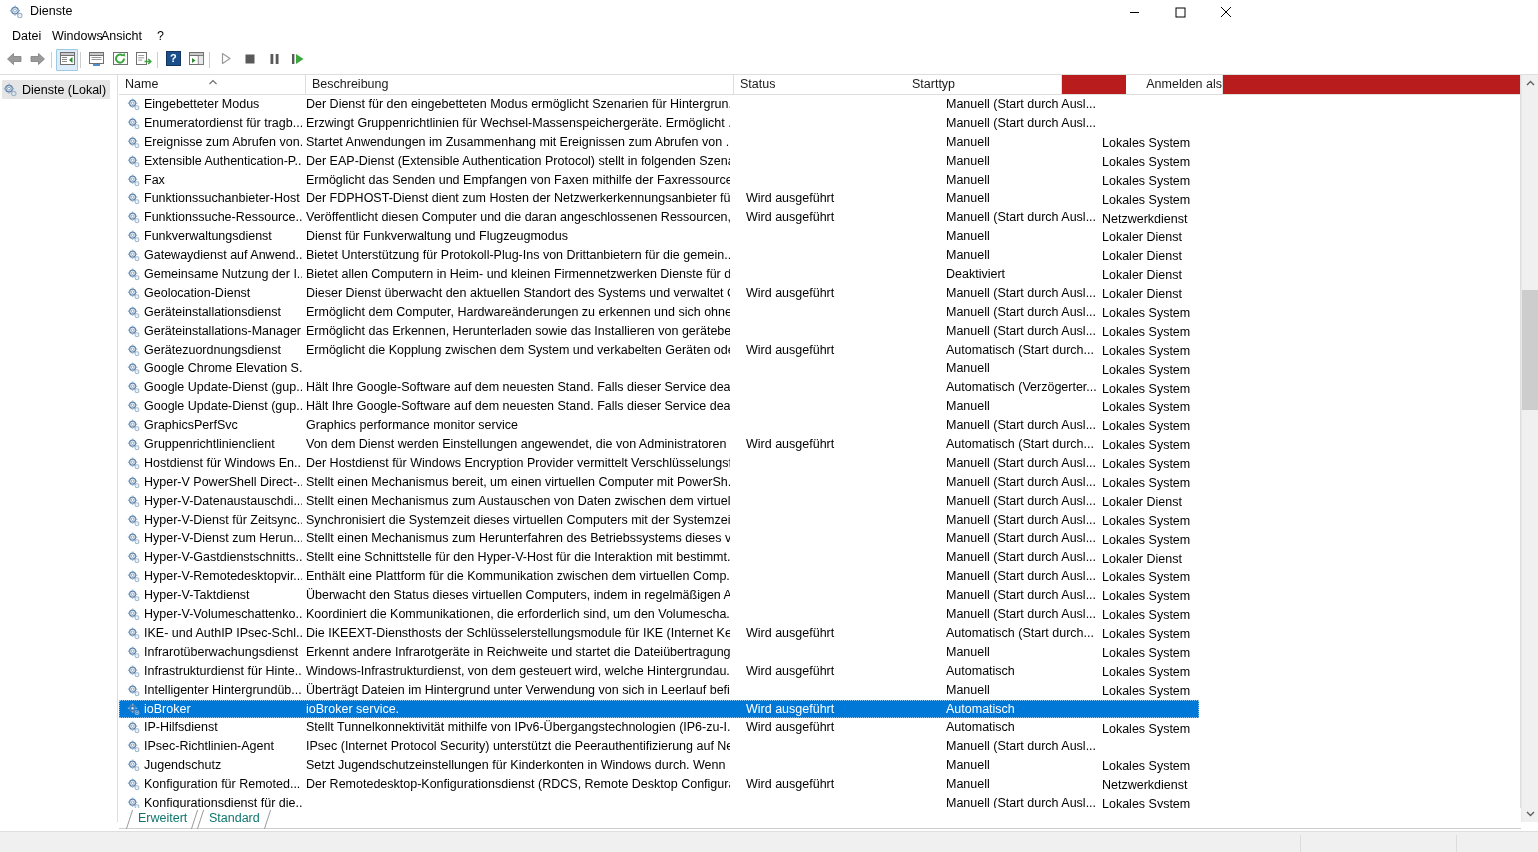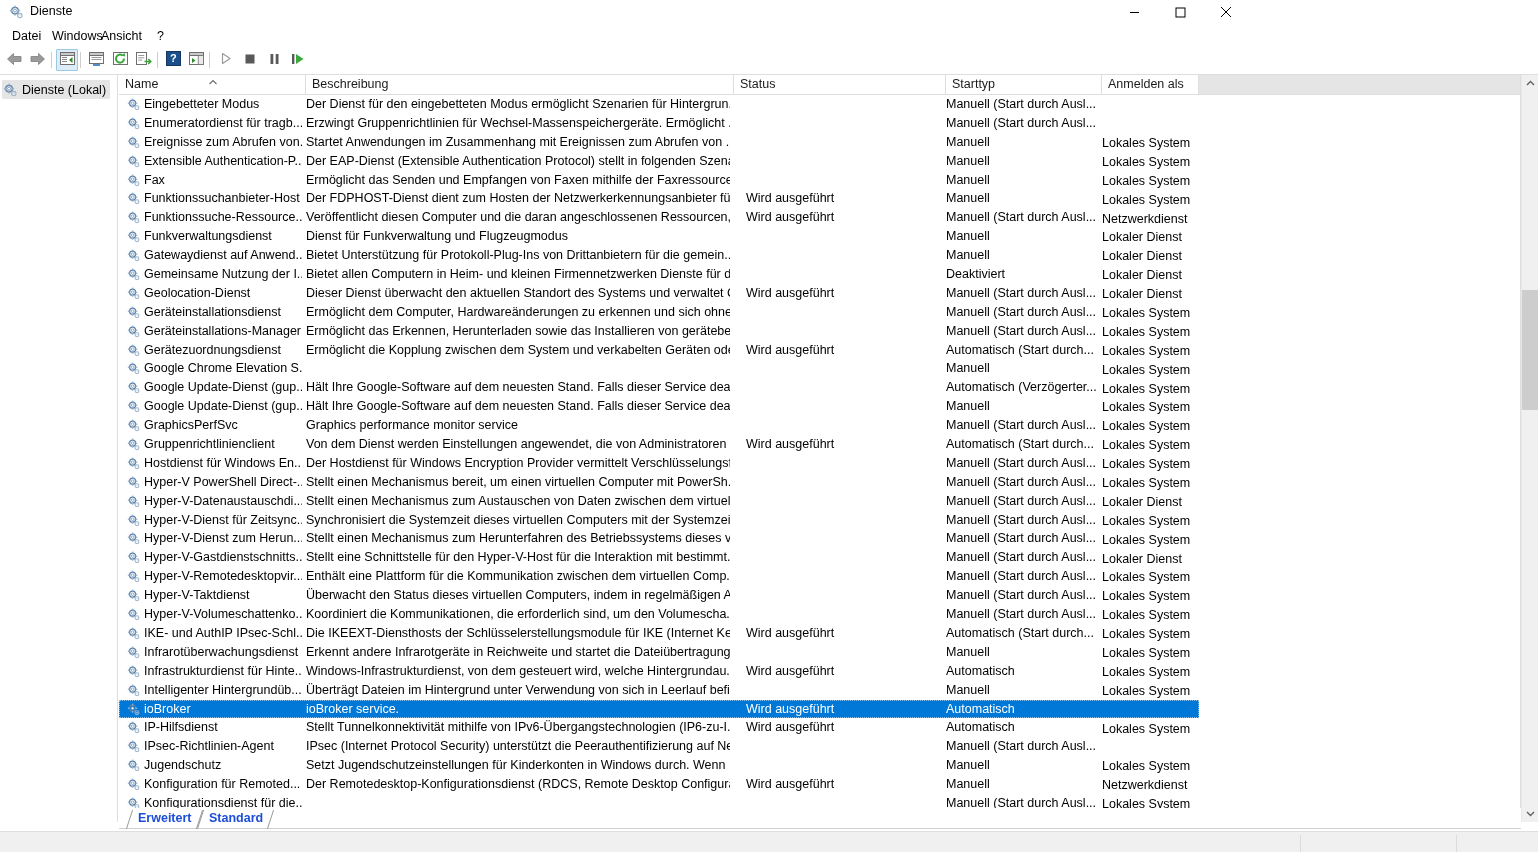--- a/index.html
+++ b/index.html
@@ -143,21 +143,21 @@
     border-left: none;
     box-sizing: border-box;
     overflow: hidden;
   }
 
   
   .list-header {
     position: absolute;
     left: 0; top: 0;
     width: 1402px; height: 20px;
-    background: #e5e5e5;
+    background: #b91c1c;
     border-bottom: 1px solid #dededd;
     box-sizing: border-box;
   }
   .col-head {
     position: absolute;
     top: 0; height: 19px;
     box-sizing: border-box;
     border-right: 1px solid #dededd;
     font-size: 12.5px;
     color: #1a1a1a;
@@ -254,24 +254,23 @@
     left: 119px; top: 808px;
     width: 1402px; height: 22px;
     background: #ffffff;
   }
   .tab {
     position: absolute;
     top: 1px;
     height: 19px;
     line-height: 19px;
     font-size: 12.5px;
-    color: #1d4ed8;
+    color: #0f766e;
     white-space: nowrap;
     padding: 0 10px 0 13px;
-    font-weight: bold;
   }
   .tab .slash-l, .tab .slash-r {
     position: absolute;
     top: 1px;
     width: 1px; height: 19px;
     background: #9a9a9a;
   }
   .tab .slash-l { left: 4px; transform: skewX(-18deg); }
   .tab .slash-r { right: 2px; transform: skewX(-18deg); }
   .tabstrip-base {
@@ -502,22 +501,22 @@
       <div class="col-head" style="left:0px; width:187px;">
         <span>Name</span>
         <span class="sort-arrow" style="left:88px;">
           <svg width="12" height="12" viewBox="0 0 12 12">
               <path d="M2.5 7 L6 3.5 L9.5 7" fill="none" stroke="#6b6b6b" stroke-width="1.1"></path>
             </svg>
         </span>
       </div>
       <div class="col-head" style="left:187px; width:428px;">Beschreibung</div>
       <div class="col-head" style="left:615px; width:212px;">Status</div>
-      <div class="col-head" style="left:827px; width:156px;">Starttyp</div>
-      <div class="col-head last" style="left:983px; width:97px;">Anmelden als</div>
+      <div class="col-head" style="left:787px; width:156px;">Starttyp</div>
+      <div class="col-head last" style="left:1007px; width:97px;text-align:right;">Anmelden als</div>
     </div>
 
     <div class="rows" id="rows-container">
         <div class="row">
           <div class="cell cell-name"><span class="svc-icon"><svg width="15" height="15" viewBox="0 0 16 16">
                 <circle cx="7" cy="6.6" r="3.2" fill="none" stroke="#5b7fa6" stroke-width="1.3"></circle>
                 <circle cx="7" cy="6.6" r="1.4" fill="#ffffff" stroke="#7a9cbe" stroke-width="0.9"></circle>
                 <g fill="#8fb2d0">
                   <rect x="6.3" y="1.7" width="1.5" height="1.9"></rect>
                   <rect x="6.3" y="9.6" width="1.5" height="1.9"></rect>

